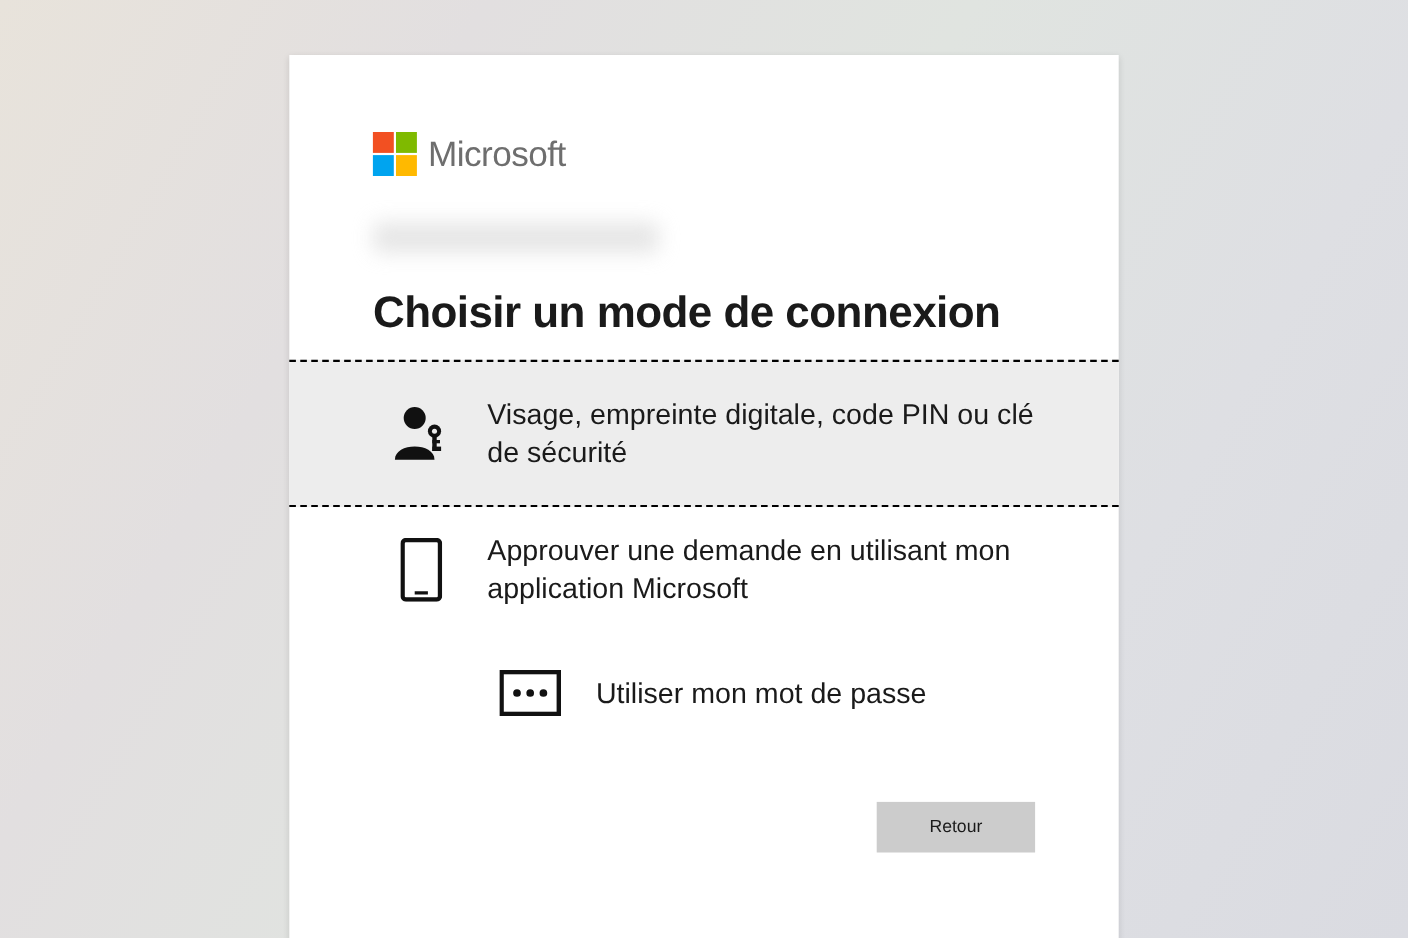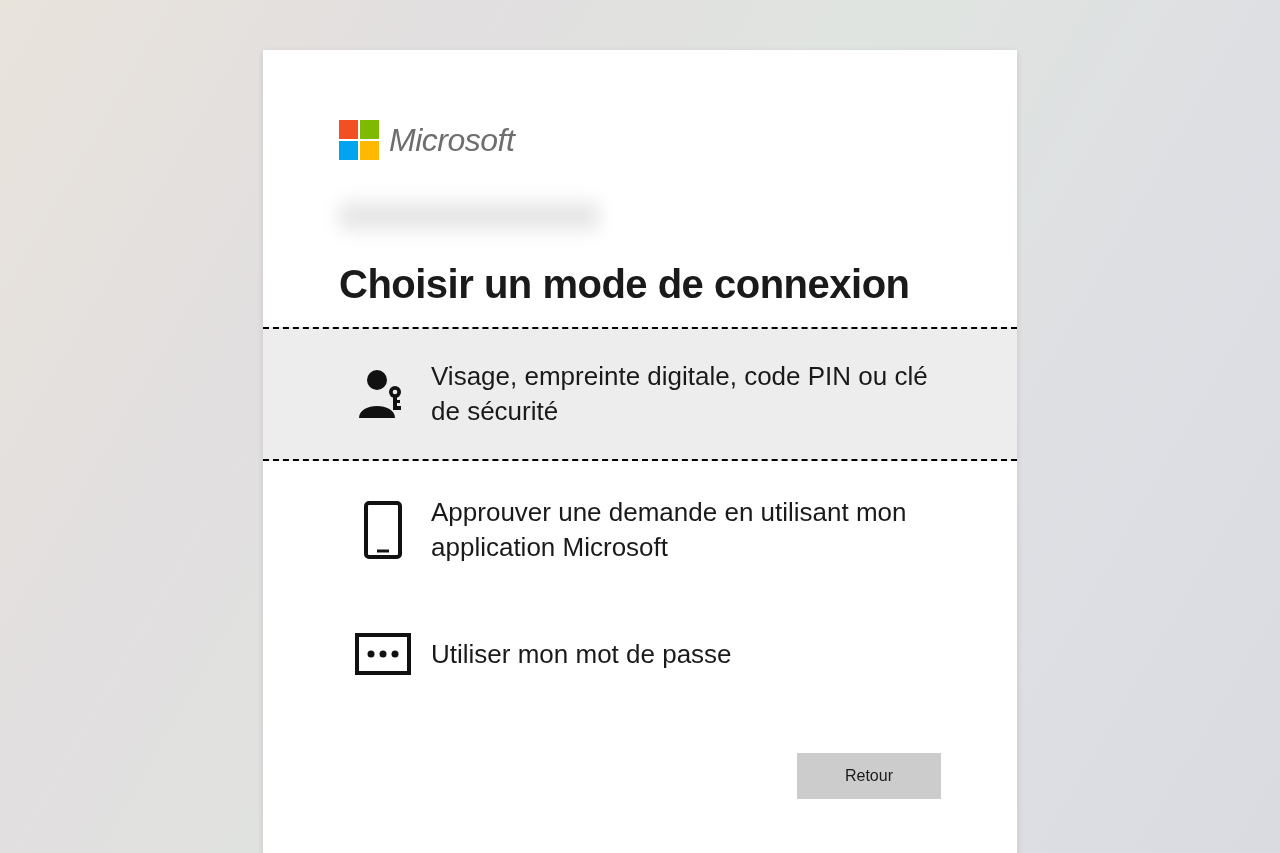--- a/index.html
+++ b/index.html
@@ -36,21 +36,20 @@
   }
   .ms-squares div:nth-child(1){background:#f25022;}
   .ms-squares div:nth-child(2){background:#7fba00;}
   .ms-squares div:nth-child(3){background:#00a4ef;}
   .ms-squares div:nth-child(4){background:#ffb900;}
   .brand-text {
     font-size: 32px;
     color: #6e6e6e;
     font-weight: 500;
     letter-spacing: -0.5px;
-    font-style: italic;
   }
   .email-placeholder {
     margin-top: 42px;
     width: 260px;
     height: 28px;
     border-radius: 6px;
     background: #d2d2d2;
     filter: blur(9px);
     opacity: 0.55;
   }
@@ -59,30 +58,31 @@
     font-size: 40px;
     font-weight: 600;
     color: #1a1a1a;
     letter-spacing: -0.5px;
     padding-bottom: 20px;
   }
   .options { }
   .option {
     display: flex;
     align-items: center;
-    gap: 20px;
+    gap: 32px;
     padding: 30px 76px 30px 92px;
     cursor: pointer;
+    justify-content: center;
   }
   .option.selected {
     background: #ededed;
     border-top: 2px dashed #000;
     border-bottom: 2px dashed #000;
   }
-  .option.non-selected { padding-top: 34px; padding-bottom: 34px; }
+  .option.non-selected { padding-top: 22px; padding-bottom: 34px; }
   .icon-slot {
     width: 56px;
     display: flex;
     justify-content: center;
     align-items: center;
     flex-shrink: 0;
   }
   .option-label {
     font-size: 26px;
     color: #1a1a1a;

